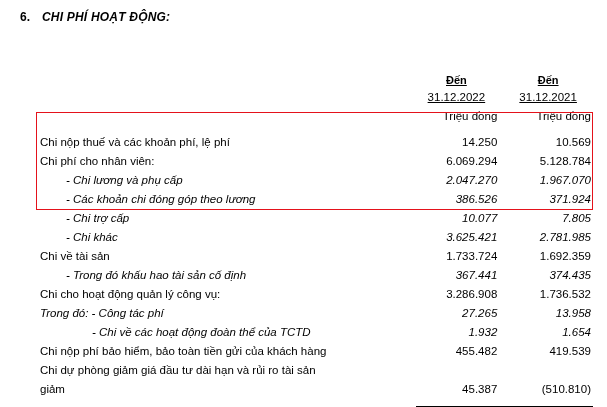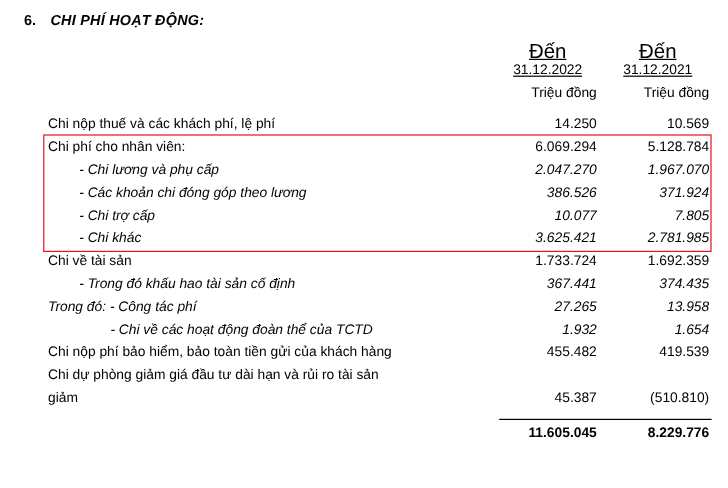--- a/index.html
+++ b/index.html
@@ -64,24 +64,25 @@
   }
   .c-num2 {
     width: 98px;
     text-align: right;
     padding-right: 2px !important;
   }
 
   
   .hdr-den {
     text-align: center;
-    font-weight: normal;
+    font-weight: bold;
     text-decoration: underline;
-    font-size: 17px;
+    font-size: 11px;
     line-height: 17px;
+    margin-top: 38px;
   }
   .hdr-date {
     text-align: center;
     font-weight: normal;
     text-decoration: underline;
     font-size: 11.5px;
     line-height: 17px;
   }
   .hdr-unit {
     font-size: 11.5px;
@@ -159,21 +160,21 @@
         </td>
       </tr>
 
       <tr class="spacer-row">
         <td></td>
         <td></td>
         <td></td>
       </tr>
 
       <tr>
-        <td class="c-label">Chi nộp thuế và các khách phí, lệ phí</td>
+        <td class="c-label">Chi nộp thuế và các khoản phí, lệ phí</td>
         <td class="c-num">14.250</td>
         <td class="c-num2">10.569</td>
       </tr>
 
       <tr>
         <td class="c-label">Chi phí cho nhân viên:</td>
         <td class="c-num">6.069.294</td>
         <td class="c-num2">5.128.784</td>
       </tr>
 
@@ -206,20 +207,25 @@
         <td class="c-num">1.733.724</td>
         <td class="c-num2">1.692.359</td>
       </tr>
 
       <tr>
         <td class="c-label indent1 ital">- Trong đó khấu hao tài sản cố định</td>
         <td class="c-num ital">367.441</td>
         <td class="c-num2 ital">374.435</td>
       </tr>
 
+      <tr>
+        <td class="c-label">Chi cho hoạt động quản lý công vụ:</td>
+        <td class="c-num">3.286.908</td>
+        <td class="c-num2">1.736.532</td>
+      </tr>
 
       <tr>
         <td class="c-label ital">Trong đó: - Công tác phí</td>
         <td class="c-num ital">27.265</td>
         <td class="c-num2 ital">13.958</td>
       </tr>
 
       <tr>
         <td class="c-label indent2 ital">- Chi về các hoạt động đoàn thể của TCTD</td>
         <td class="c-num ital">1.932</td>

